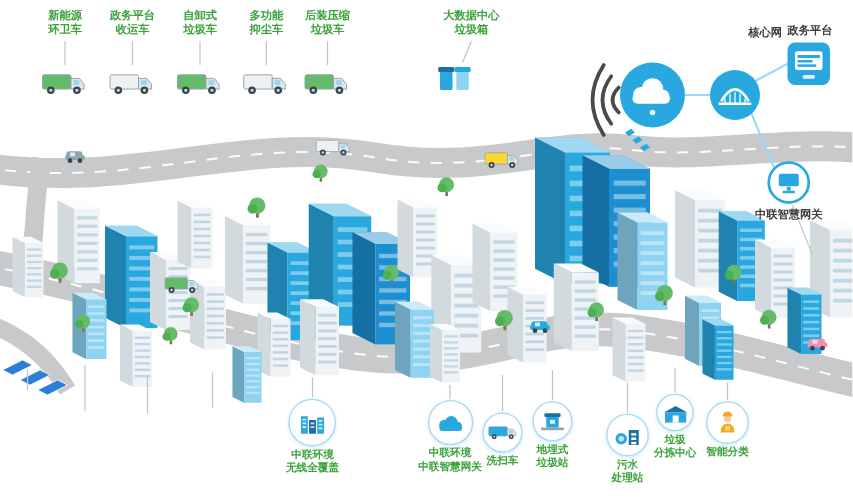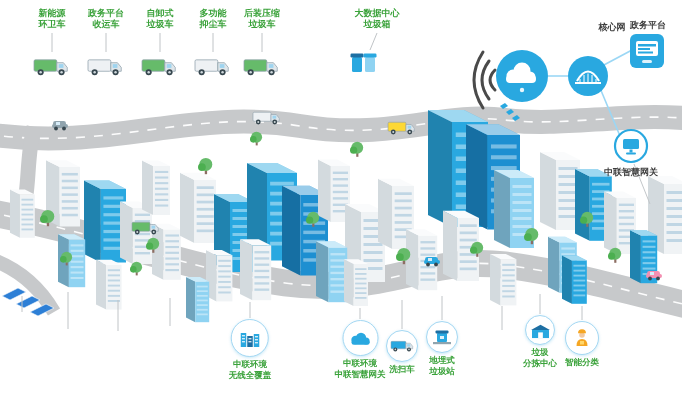--- a/index.html
+++ b/index.html
@@ -356,20 +356,31 @@
 <div class="callout" style="left:402px;top:330px">
   <div class="cir" style="width:32px;height:32px">
     <svg width="24" height="15" viewBox="0 0 24 15">
           <use href="#truckside" transform="translate(1,.5) scale(.62)" style="color:#29a8e0"></use>
         </svg>
   </div>
   <div class="clbl">
     <span>洗扫车</span>
   </div>
 </div>
+<div class="callout" style="left:502px;top:331px">
+  <div class="cir" style="width:34px;height:34px">
+    <svg width="24" height="19" viewBox="0 0 24 19">
+          <use href="#ico-sewage"></use>
+        </svg>
+  </div>
+  <div class="clbl">
+    <span>污水</span>
+    <span>处理站</span>
+  </div>
+</div>
 <div class="callout" style="left:540px;top:315px">
   <div class="cir" style="width:30px;height:30px">
     <svg width="23" height="17" viewBox="0 0 24 18">
           <use href="#ico-sorting"></use>
         </svg>
   </div>
   <div class="clbl">
     <span>垃圾</span>
     <span>分拣中心</span>
   </div>

